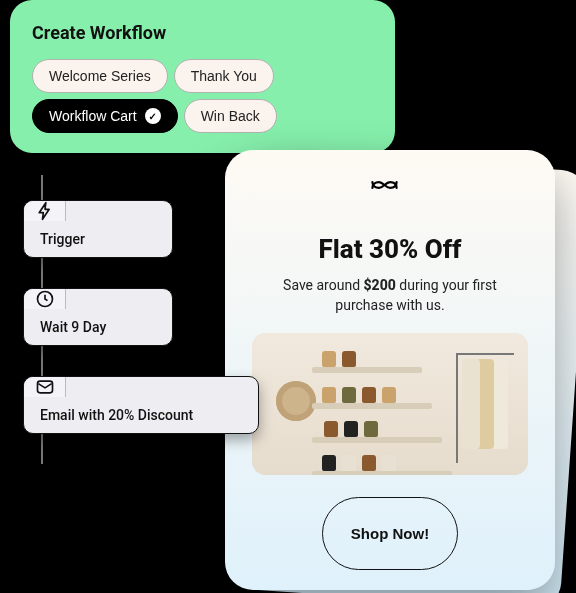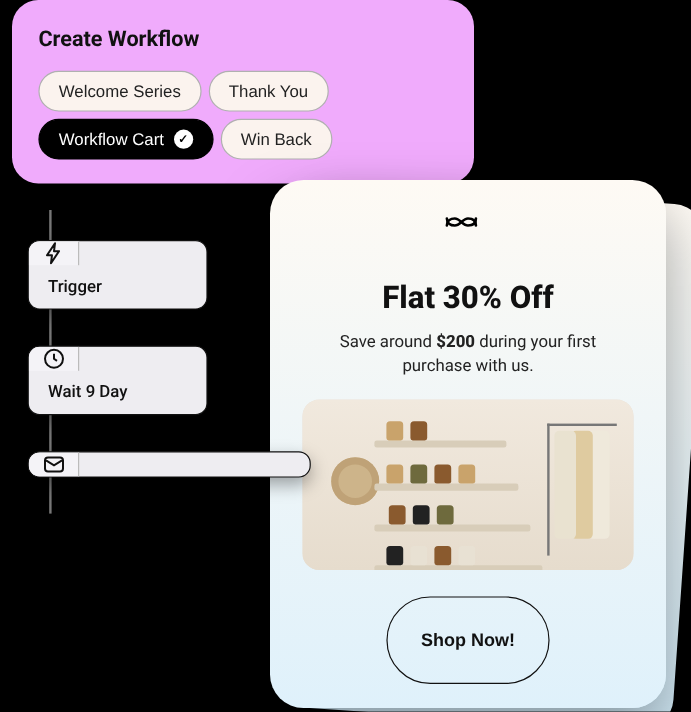--- a/index.html
+++ b/index.html
@@ -5,21 +5,21 @@
   * { box-sizing: border-box; margin: 0; padding: 0; }
   body {
     font-family: -apple-system, BlinkMacSystemFont, "Segoe UI", Roboto, Helvetica, Arial, sans-serif;
     width: 576px; height: 593px; position: relative; background: #000;
     overflow: hidden;
   }
 
   
   .wf-card {
     position: absolute; left: 10px; top: 0; width: 385px;
-    background: #f0abfc; border-radius: 22px; padding: 22px 22px 20px;
+    background: #86efac; border-radius: 22px; padding: 22px 22px 20px;
     box-shadow: 0 8px 28px rgba(0,0,0,.12);
   }
   .wf-title { font-size: 18px; font-weight: 700; color: #111; margin-bottom: 16px; }
   .tag-row { display: flex; flex-wrap: wrap; gap: 6px; }
   .tag {
     border: 1px solid #b0b0b0; border-radius: 999px;
     padding: 8px 16px; font-size: 14px; color: #222; background: #fbf3ee;
     cursor: pointer; white-space: nowrap;
   }
   .tag.active {
@@ -131,20 +131,21 @@
       </span>
       <span class="label-cell">Wait 9 Day</span>
     </div>
     <div class="step wide">
       <span class="icon-cell">
         <svg viewBox="0 0 24 24">
             <rect x="3" y="5" width="18" height="14" rx="3"></rect>
             <path d="M4 8l8 5 8-5"></path>
           </svg>
       </span>
+      <span class="label-cell">Email with 20% Discount</span>
     </div>
   </div>
 </div>
 
 <div class="preview-back"></div>
 <div class="preview">
   <div class="logo">
     <svg viewBox="0 0 60 24">
         <path d="M6 12c0-5 4-8 9-8 6 0 9 8 15 8s9-3 9-8" transform="translate(0 4)" stroke-linecap="round"></path>
         <path d="M6 12c0 5 4 8 9 8 6 0 9-8 15-8s9 3 9 8" transform="translate(0 -4)" stroke-linecap="round"></path>

